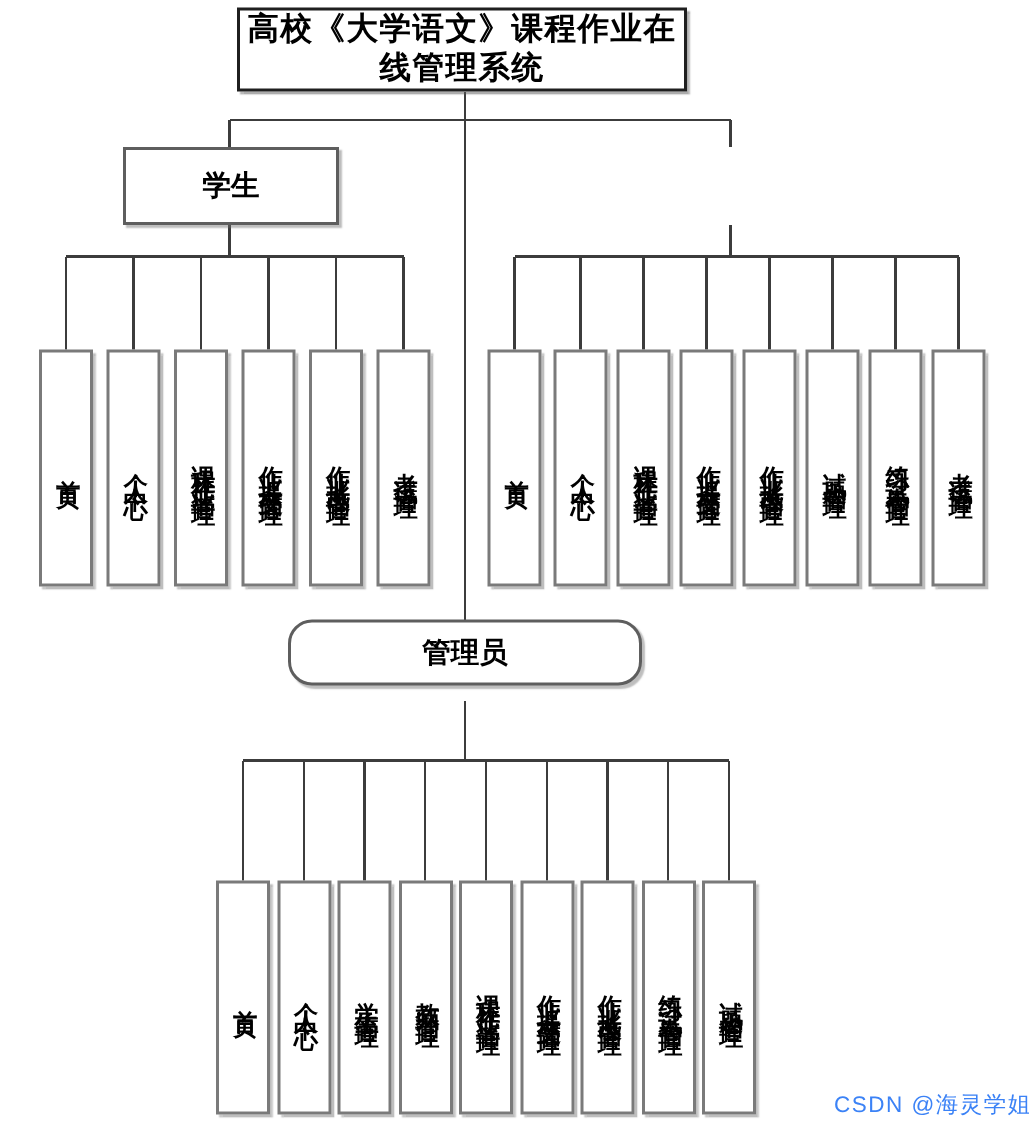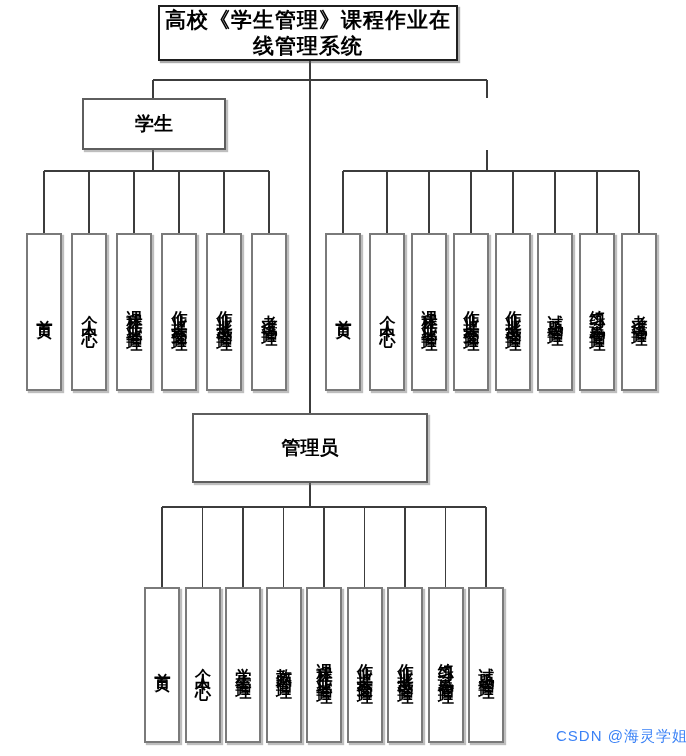--- a/index.html
+++ b/index.html
@@ -63,27 +63,27 @@
     <path d="M243 507 V587"></path>
     <path d="M283.5 507 V587"></path>
     <path d="M324 507 V587"></path>
     <path d="M364.5 507 V587"></path>
     <path d="M405 507 V587"></path>
     <path d="M445.5 507 V587"></path>
     <path d="M486 507 V587"></path>
   </svg>
 
   <div class="box titlebox" style="left:158px;top:5px;width:300px;height:56px;">
-    <span>高校《学生管理》课程作业在线管理系统</span>
+    <span>高校《大学语文》课程作业在线管理系统</span>
   </div>
 
   <div class="box hbox" style="left:82px;top:98px;width:144px;height:52px;">
     <span>学生</span>
   </div>
-  <div class="box hbox" style="left:192px;top:413px;width:236px;height:70px;">
+  <div class="box hbox" style="left:192px;top:413px;width:236px;height:44px;border-radius:16px;">
     <span>管理员</span>
   </div>
 
   <div class="box vbox mid" style="left:26px;">
       <span>首页</span>
     </div>
   <div class="box vbox mid" style="left:71px;">
       <span>个人中心</span>
     </div>
   <div class="box vbox mid" style="left:116px;">

